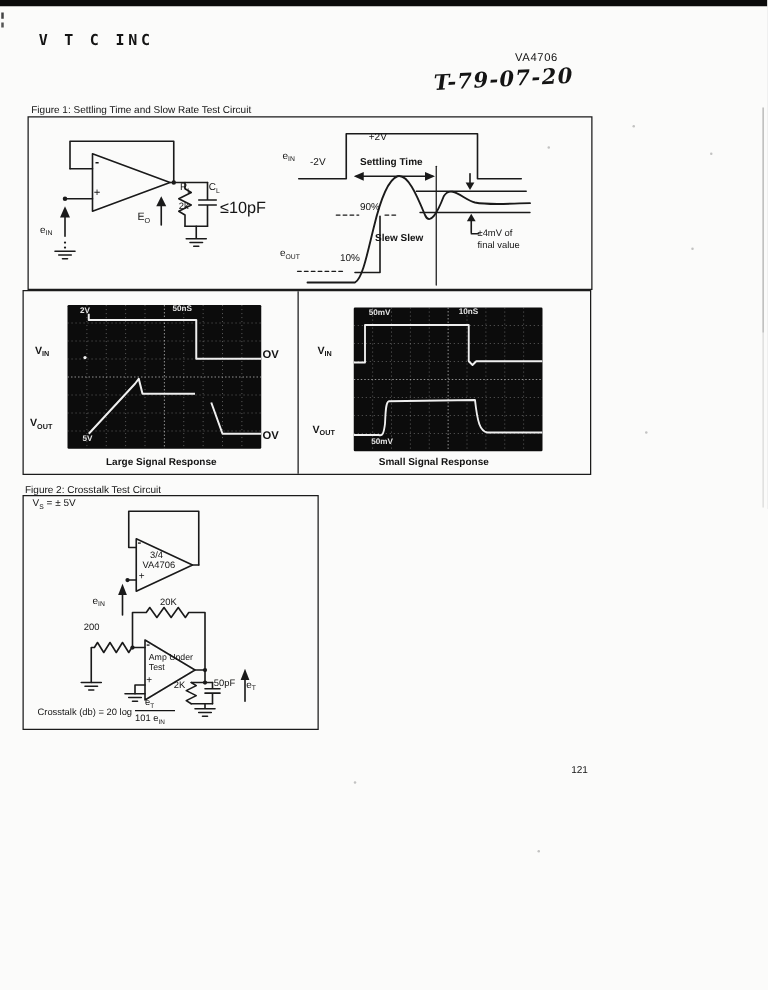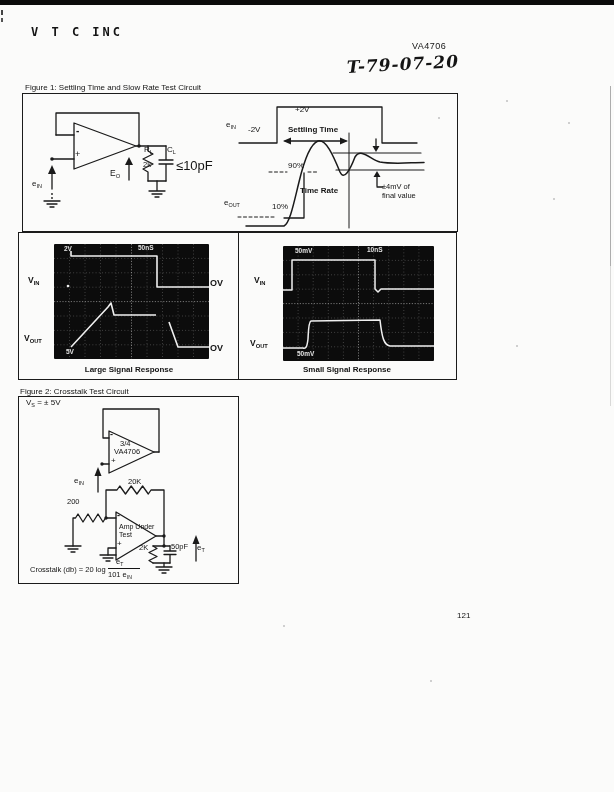--- a/index.html
+++ b/index.html
@@ -3,21 +3,21 @@
 <meta charset="utf-8">
 <style>
   html,body{margin:0;padding:0;background:#e8e8e8;}
   .page{position:relative;width:614px;height:792px;background:#fbfbfa;overflow:hidden;
         font-family:"Liberation Sans",sans-serif;color:#141414;}
   .abs{position:absolute;}
   .lbl{position:absolute;font-size:8px;line-height:1;white-space:nowrap;color:#141414;}
   .lbl .sub{font-size:0.68em;vertical-align:-2px;letter-spacing:0;}
   .b{font-weight:bold;}
   .mono{font-family:"DejaVu Sans Mono",monospace;}
-  .figbox{position:absolute;border:1.6px solid #1b1b1b;background:transparent;}
+  .figbox{position:absolute;border:1.6px solid #1b1b1b;background:transparent;padding-left:16px;}
   .figtitle{position:absolute;font-size:8px;font-weight:normal;white-space:nowrap;}
   .scope{position:absolute;background:#0c0c0c;border-radius:1px;}
   .slbl{position:absolute;color:#e4e4e4;font-size:6.5px;line-height:1;white-space:nowrap;}
   .caption{position:absolute;font-size:8px;font-weight:bold;transform:translateX(-50%);white-space:nowrap;}
   .ov{position:absolute;font-size:9px;font-weight:bold;white-space:nowrap;}
   svg{position:absolute;left:0;top:0;}
   .wm{position:absolute;left:160px;top:363px;font-size:38px;letter-spacing:3px;
       color:rgba(175,175,175,0.55);font-family:"DejaVu Sans",sans-serif;pointer-events:none;z-index:5;}
   .footer{position:absolute;left:4px;top:756px;font-family:"Liberation Mono",monospace;
           font-size:9.5px;color:#8a8a8a;letter-spacing:0.3px;white-space:nowrap;}
@@ -113,21 +113,21 @@
   </div>
   <div class="lbl" style="left:176px;top:159px;font-size:13px;">≤10pF</div>
 
   <div class="lbl" style="left:226px;top:121px;">
     <span>e</span><span class="sub">IN</span>
   </div>
   <div class="lbl" style="left:248px;top:126px;">-2V</div>
   <div class="lbl" style="left:295px;top:106px;">+2V</div>
   <div class="lbl b" style="left:288px;top:126px;">Settling Time</div>
   <div class="lbl" style="left:288px;top:162px;">90%</div>
-  <div class="lbl b" style="left:300px;top:187px;">Time Rate</div>
+  <div class="lbl b" style="left:300px;top:187px;">Slew Slew</div>
   <div class="lbl" style="left:272px;top:203px;">10%</div>
   <div class="lbl" style="left:224px;top:199px;">
     <span>e</span><span class="sub">OUT</span>
   </div>
   <div class="lbl" style="left:382px;top:183px;font-size:7.5px;">±4mV of</div>
   <div class="lbl" style="left:382px;top:192px;font-size:7.5px;">final value</div>
 
   <div class="figbox" style="left:18px;top:232px;width:437px;height:146px;">
     <div class="abs" style="left:219px;top:0;height:146px;border-left:1.6px solid #1b1b1b;"></div>
 

